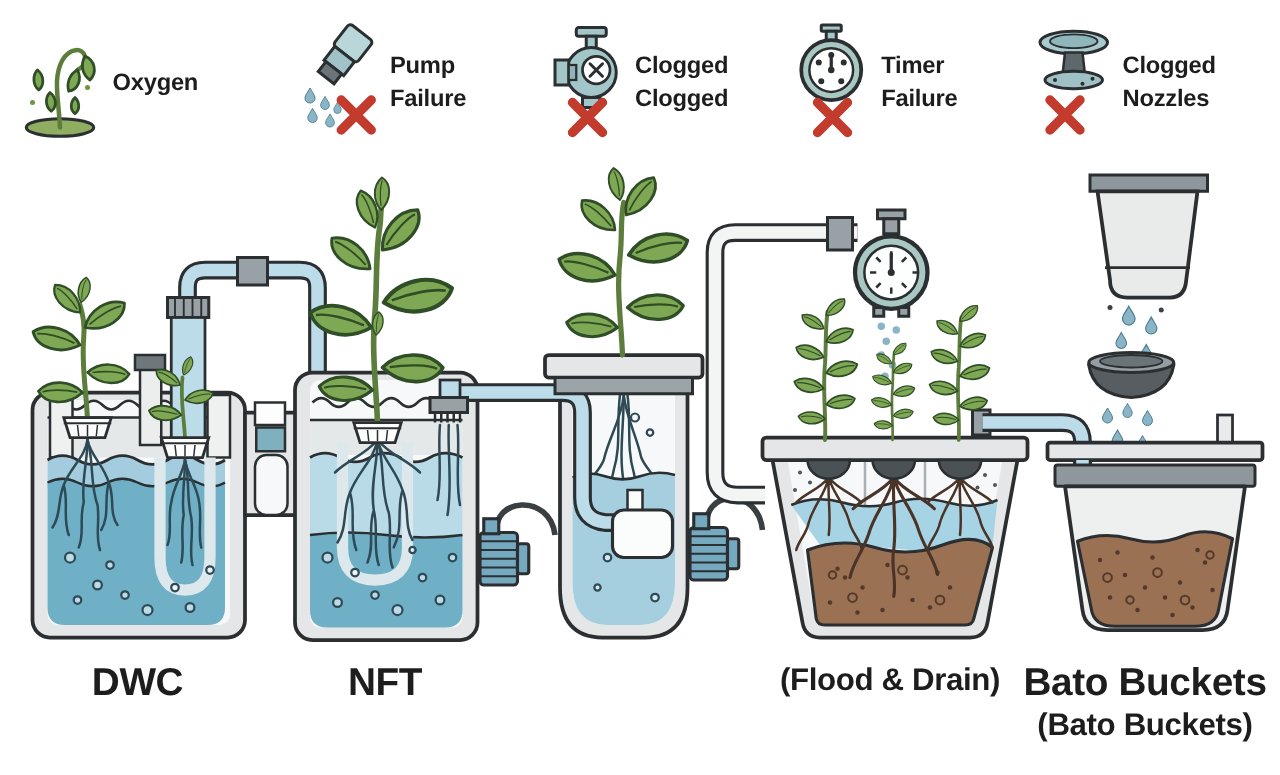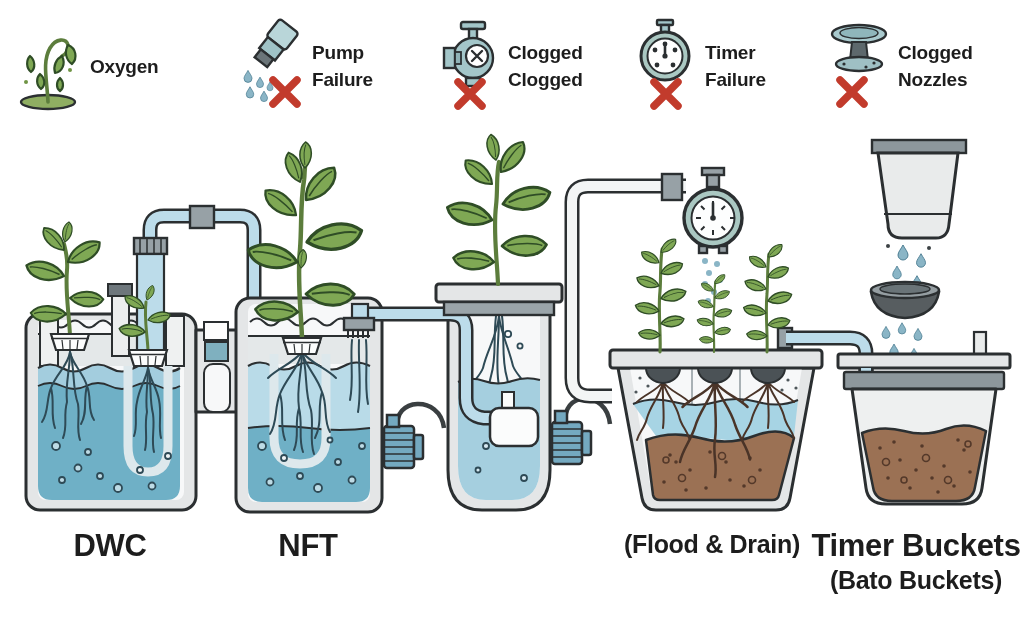--- a/index.html
+++ b/index.html
@@ -516,17 +516,17 @@
   <div class="sys-label" style="left:110px">
     <div class="sys-main">DWC</div>
   </div>
   <div class="sys-label" style="left:308px">
     <div class="sys-main">NFT</div>
   </div>
   <div class="sys-label" style="left:712px">
     <div class="sys-sub">(Flood &amp; Drain)</div>
   </div>
   <div class="sys-label" style="left:916px">
-    <div class="sys-main">Timer Buckets</div>
+    <div class="sys-main">Bato Buckets</div>
     <div class="sys-sub">(Bato Buckets)</div>
   </div>
 
 </div>
 
 </body></html>

